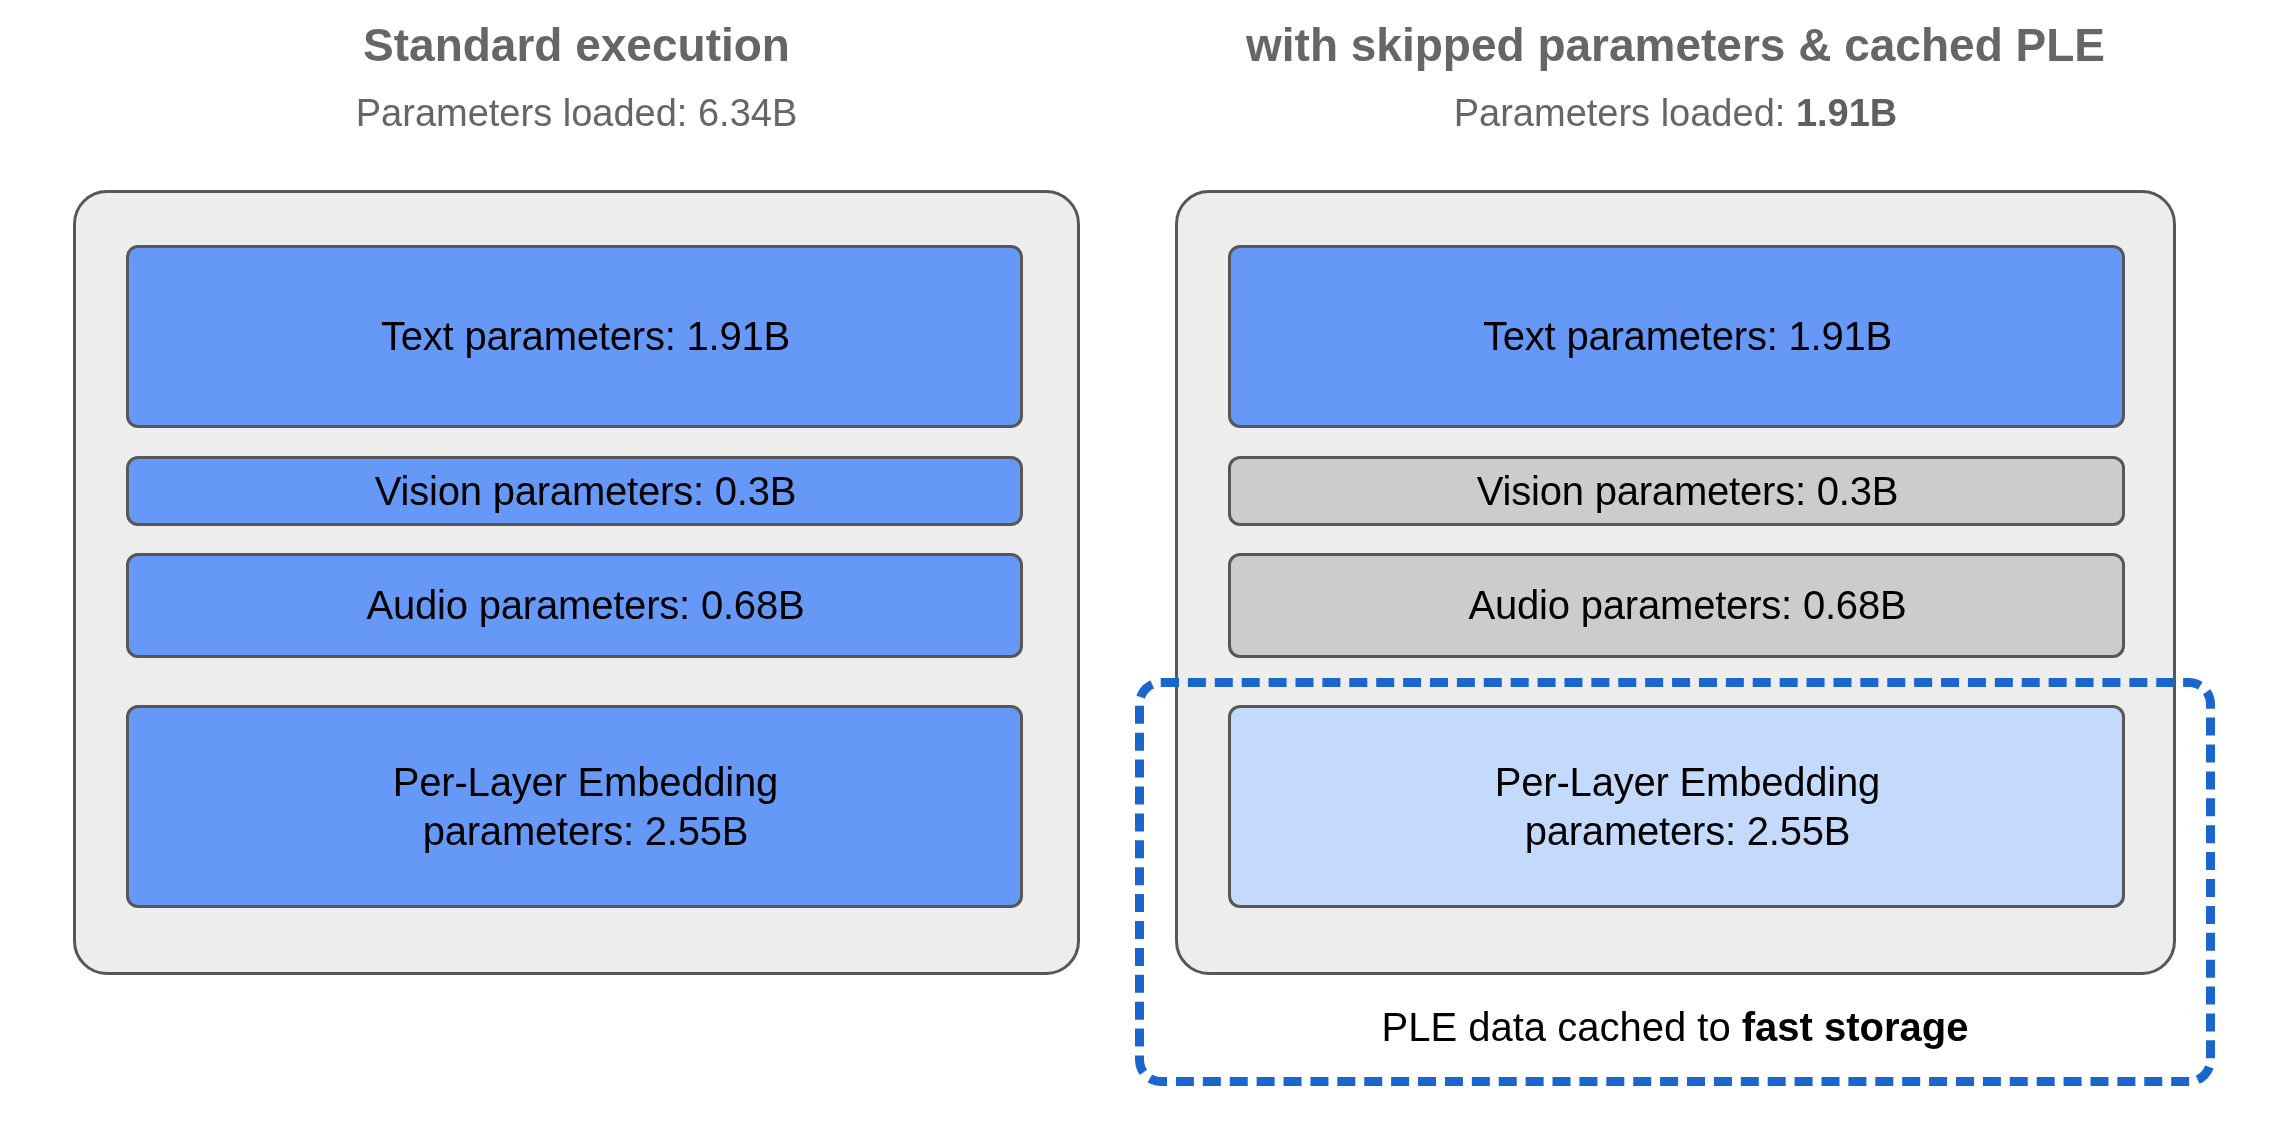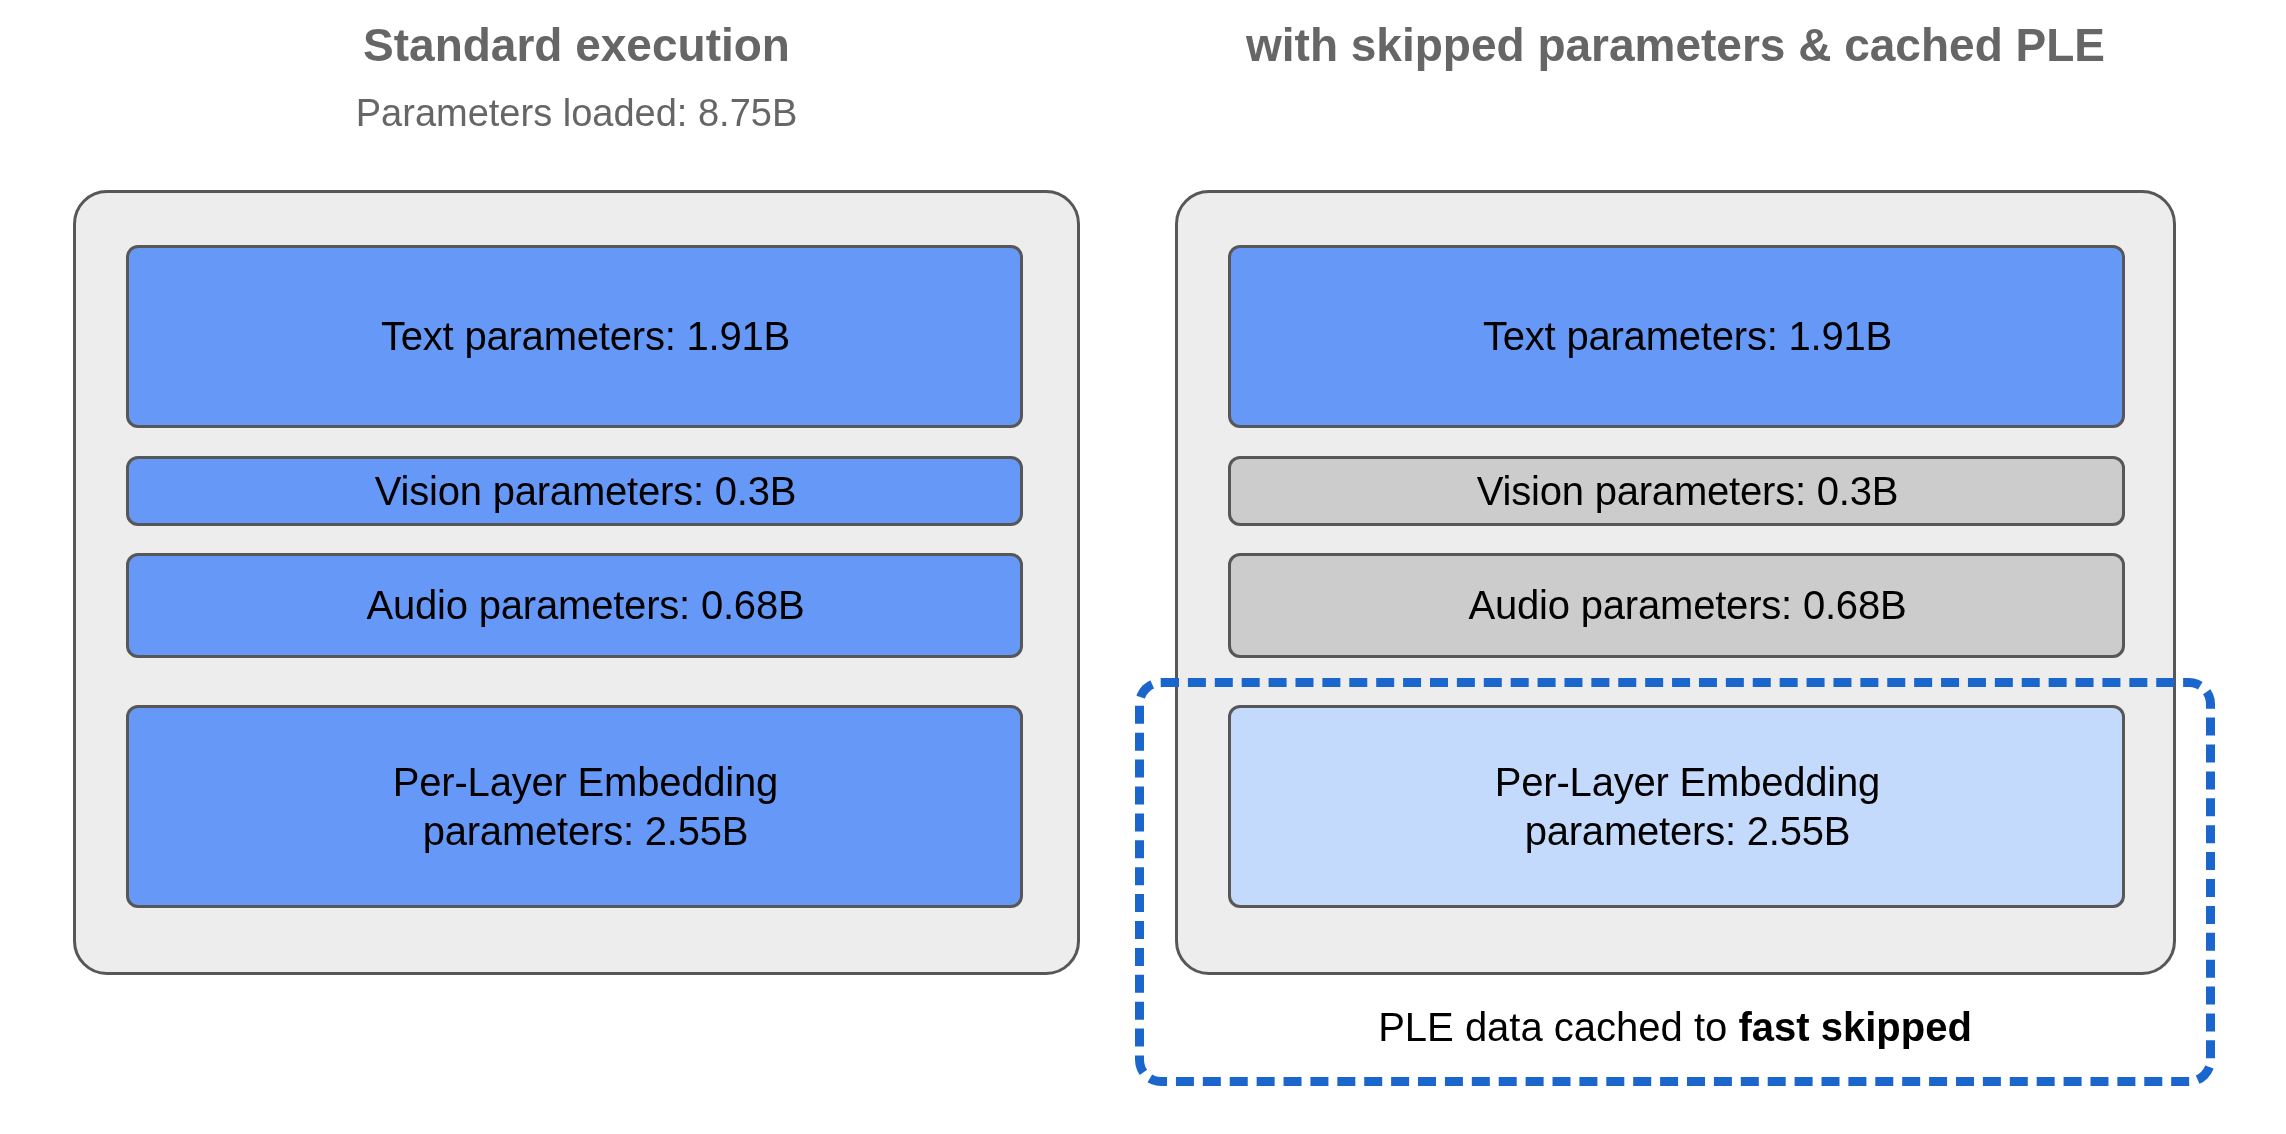--- a/index.html
+++ b/index.html
@@ -91,21 +91,21 @@
   .cache-caption b { font-weight: bold; }
 </style>
 </head>
 <body>
 
 <div class="canvas">
 
   <div class="col-head" style="left:73px; top:20px; width:1007px;">
     <div class="col-title">Standard execution</div>
     <div class="col-sub">
-      <span>Parameters loaded: </span><span>8.75B</span>
+      <span>Parameters loaded: </span><span>6.34B</span>
     </div>
   </div>
 
   <div class="panel" style="left:73px; top:190px; width:1007px; height:785px;"></div>
 
   <div class="block blue" style="left:126px; top:245px; width:897px; height:183px;">
     <span class="lbl">Text parameters: 1.91B</span>
   </div>
 
   <div class="block blue" style="left:126px; top:456px; width:897px; height:70px;">
@@ -118,20 +118,23 @@
 
   <div class="block blue" style="left:126px; top:705px; width:897px; height:203px;">
     <span class="lbl">
       <span>Per-Layer Embedding</span><br>
       <span>parameters: 2.55B</span>
     </span>
   </div>
 
   <div class="col-head" style="left:1175px; top:20px; width:1001px;">
     <div class="col-title">with skipped parameters &amp; cached PLE</div>
+    <div class="col-sub">
+      <span>Parameters loaded: </span><b>1.91B</b>
+    </div>
   </div>
 
   <div class="panel" style="left:1175px; top:190px; width:1001px; height:785px;"></div>
 
   <div class="block blue" style="left:1228px; top:245px; width:897px; height:183px;">
     <span class="lbl">Text parameters: 1.91B</span>
   </div>
 
   <div class="block gray" style="left:1228px; top:456px; width:897px; height:70px;">
     <span class="lbl">Vision parameters: 0.3B</span>
@@ -144,16 +147,16 @@
   <div class="block ltblue" style="left:1228px; top:705px; width:897px; height:203px;">
     <span class="lbl">
       <span>Per-Layer Embedding</span><br>
       <span>parameters: 2.55B</span>
     </span>
   </div>
 
   <div class="dashed-region" style="left:1135px; top:678px; width:1080px; height:408px;"></div>
 
   <div class="cache-caption" style="left:1135px; top:1005px; width:1080px;">
-    <span>PLE data cached to </span><b>fast skipped</b>
+    <span>PLE data cached to </span><b>fast storage</b>
   </div>
 
 </div>
 
 </body></html>

